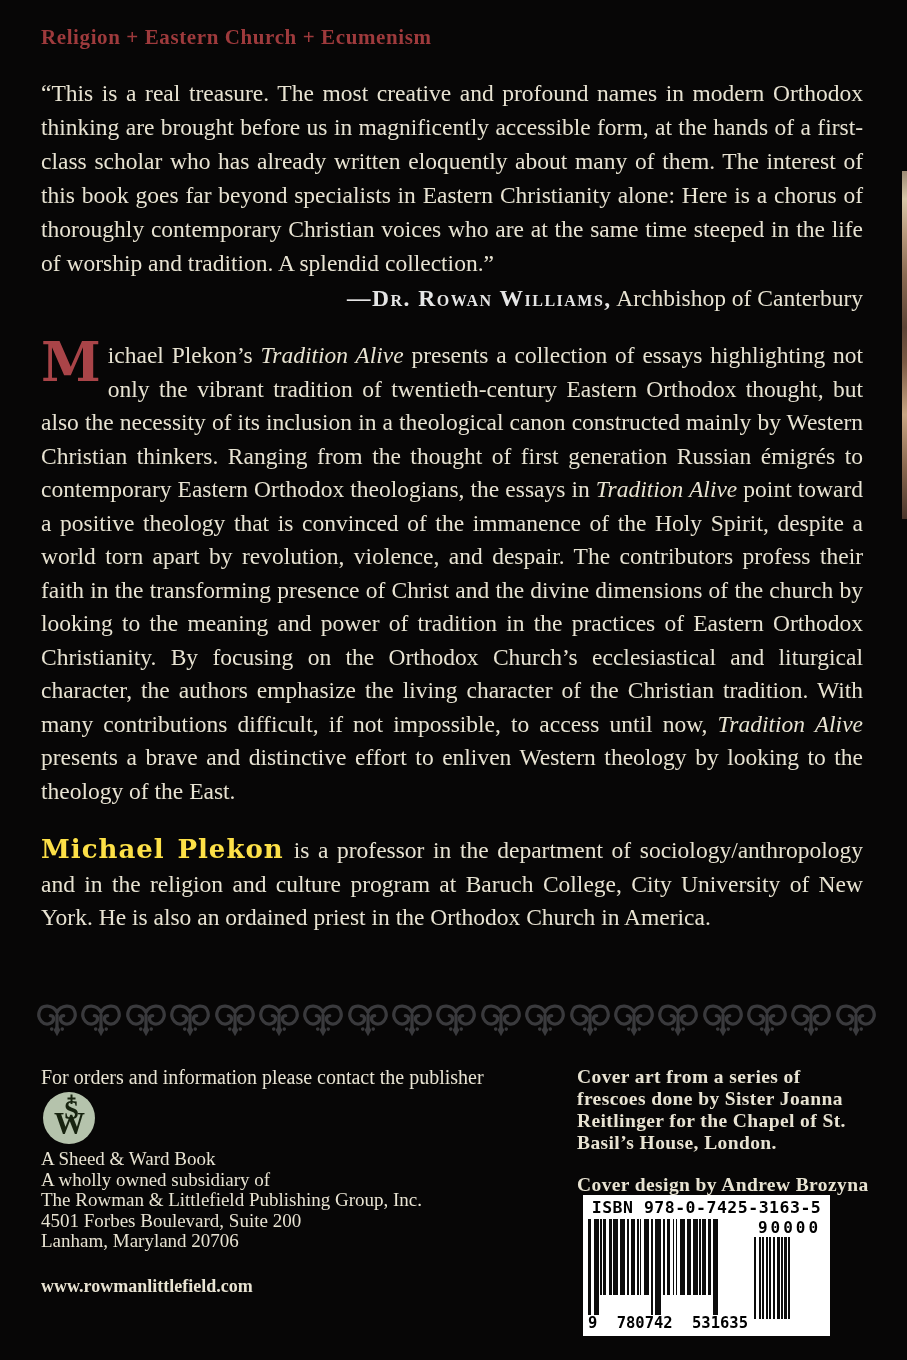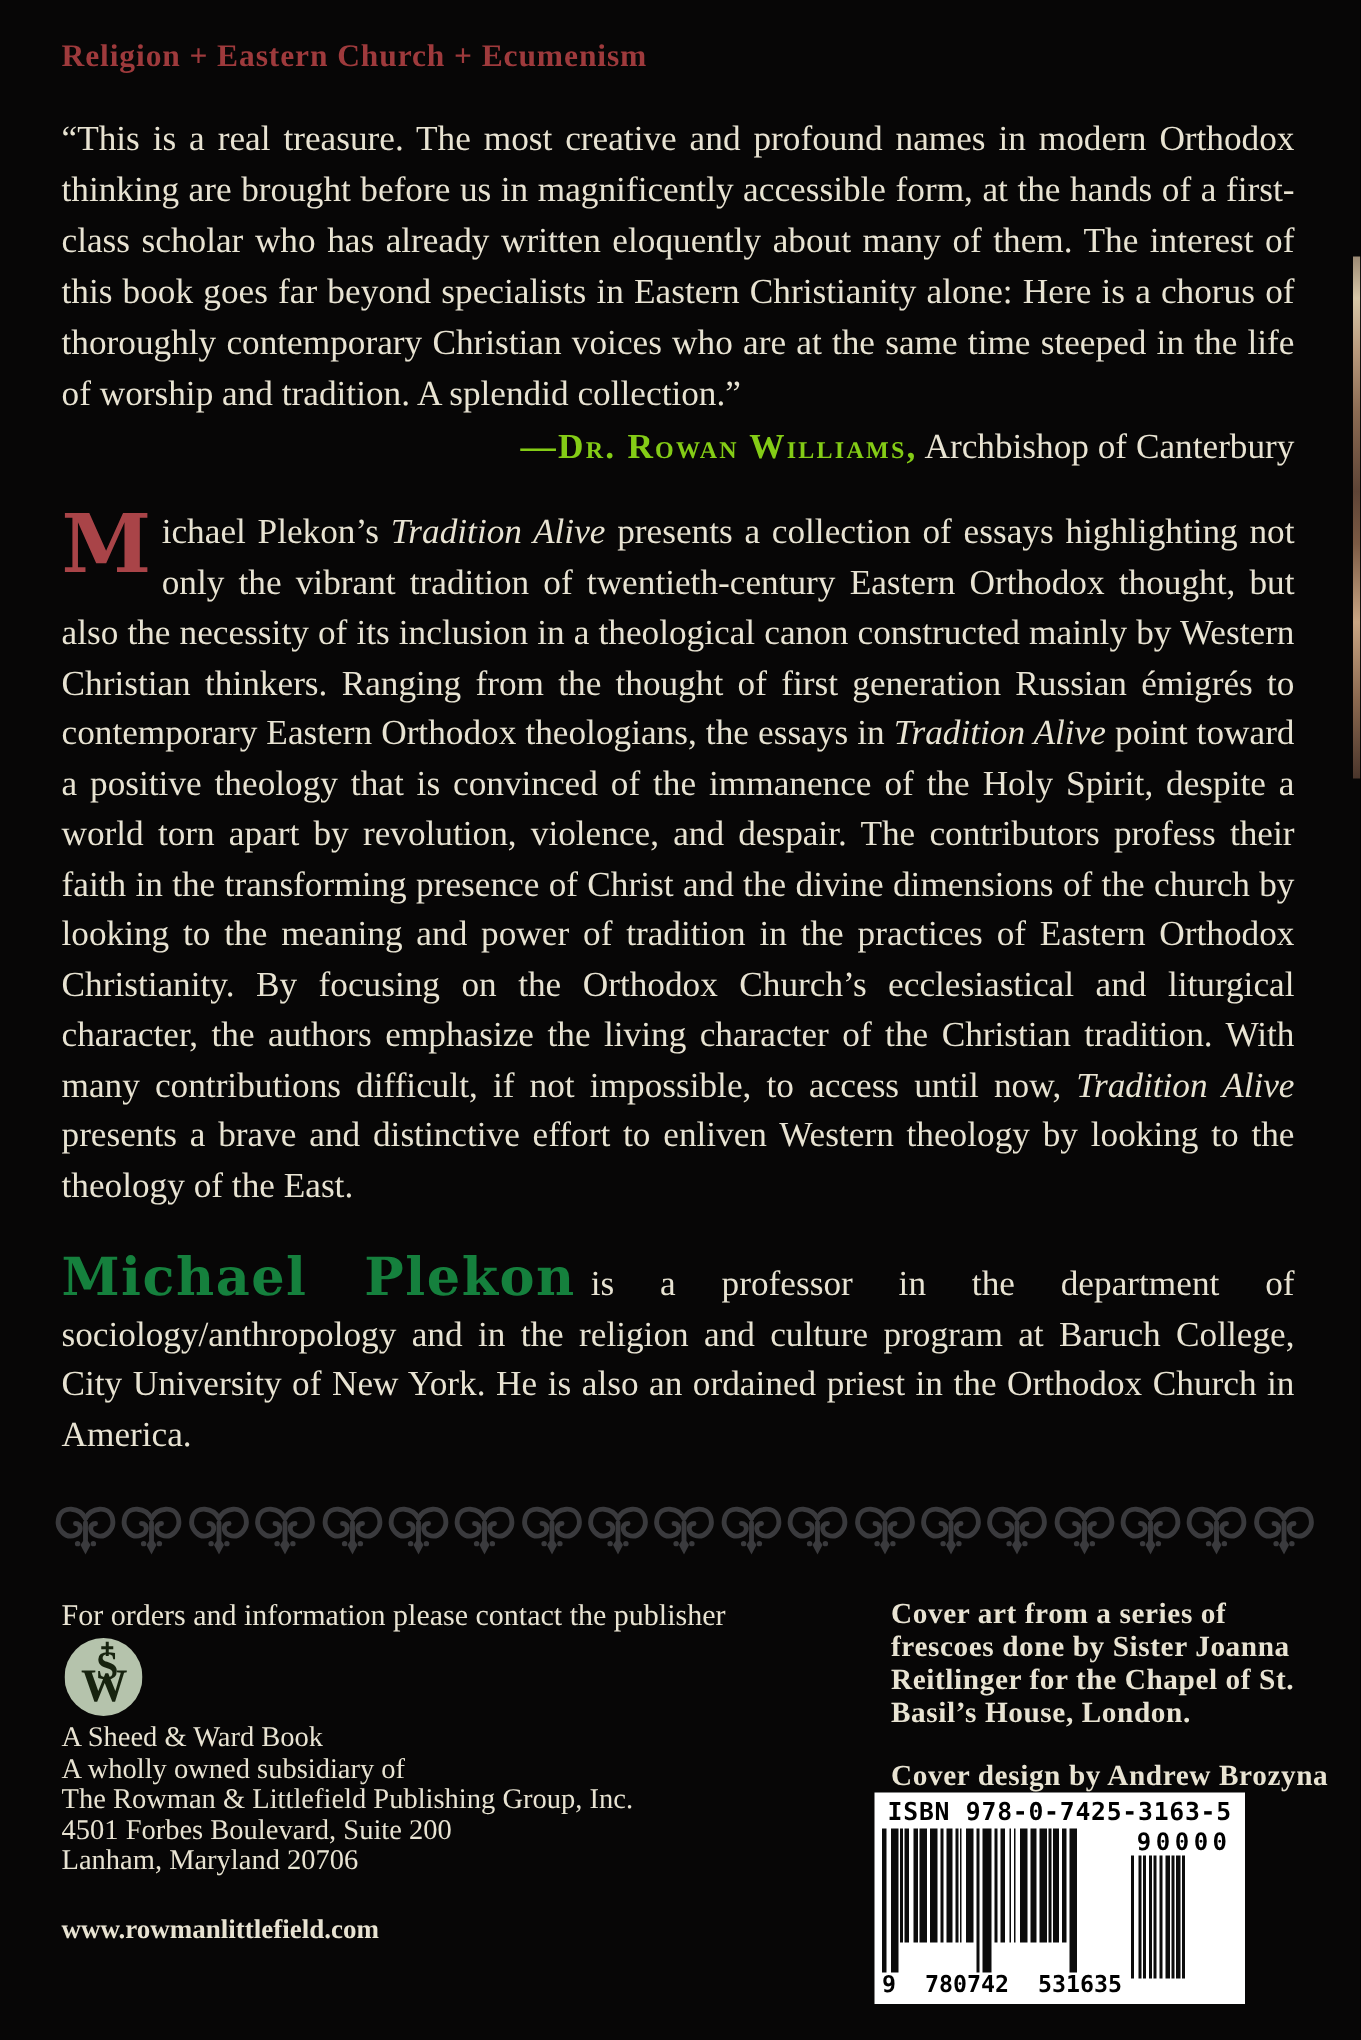--- a/index.html
+++ b/index.html
@@ -11,51 +11,51 @@
   }
   
   .category{
     position:absolute;top:25px;left:41px;
     font-size:21px;letter-spacing:.6px;color:#9e3a3c;font-weight:bold;
   }
   
   .quote-block{position:absolute;top:76px;left:41px;width:822px;}
   .quote{margin:0;font-size:23.5px;line-height:34px;text-align:justify;}
   .attribution{margin:0;font-size:23.5px;line-height:36px;text-align:right;}
-  .attr-name{color:#84cc16;font-variant:small-caps;letter-spacing:1.5px;font-weight:bold;}
+  .attr-name{color:#e5e5e5;font-variant:small-caps;letter-spacing:1.5px;font-weight:bold;}
   
   .synopsis{position:absolute;top:339px;left:41px;width:822px;margin:0;
     font-size:23.5px;line-height:33.5px;text-align:justify;}
   .dropcap{
     float:left;color:#a94448;font-family:"DejaVu Serif", serif;
     font-size:54px;line-height:42px;font-weight:bold;margin:2px 7px 0 0;
   }
   .it{font-style:italic;}
   
   .bio{position:absolute;top:834px;left:41px;width:822px;margin:0;
     font-size:23.5px;line-height:33.5px;text-align:justify;}
   .bio-name{
-    color:#15803d;font-family:"DejaVu Serif", serif;font-weight:bold;
-    font-size:35px;letter-spacing:1px;line-height:1;margin-right:10px;
+    color:#fde047;font-family:"DejaVu Serif", serif;font-weight:bold;
+    font-size:26px;letter-spacing:1px;line-height:1;margin-right:10px;
   }
   
   .ornament-row{
     position:absolute;top:1001px;left:35px;width:843px;height:38px;
     display:flex;justify-content:space-between;align-items:center;overflow:hidden;
   }
   .motif{width:44px;height:36px;flex:0 0 auto;}
   
   .pub-left{position:absolute;top:1066px;left:41px;width:510px;}
   .contact{font-size:20px;line-height:22px;margin:0 0 4px 0;}
   .logo{display:block;width:52px;height:52px;margin:2px 0 5px 2px;}
   .pub-lines div{font-size:19px;line-height:20.5px;}
   .pub-lines div.big{font-size:20px;letter-spacing:.3px;}
   .website{font-size:18px;font-weight:bold;margin-top:24px;}
   
-  .credits{position:absolute;top:1066px;left:594px;width:295px;font-weight:bold;}
+  .credits{position:absolute;top:1066px;left:577px;width:295px;font-weight:bold;}
   .cover-art-lines div{font-size:19.5px;line-height:22px;letter-spacing:.4px;}
   .design{font-size:19.5px;letter-spacing:.4px;margin-top:20px;}
   
   .barcode-box{
     position:absolute;top:1195px;left:583px;width:247px;height:141px;
     background:#ffffff;color:#000;overflow:hidden;
   }
   .isbn-line{
     font-family:"DejaVu Sans Mono", monospace;font-weight:bold;
     font-size:16.5px;text-align:center;margin-top:3px;letter-spacing:.5px;

